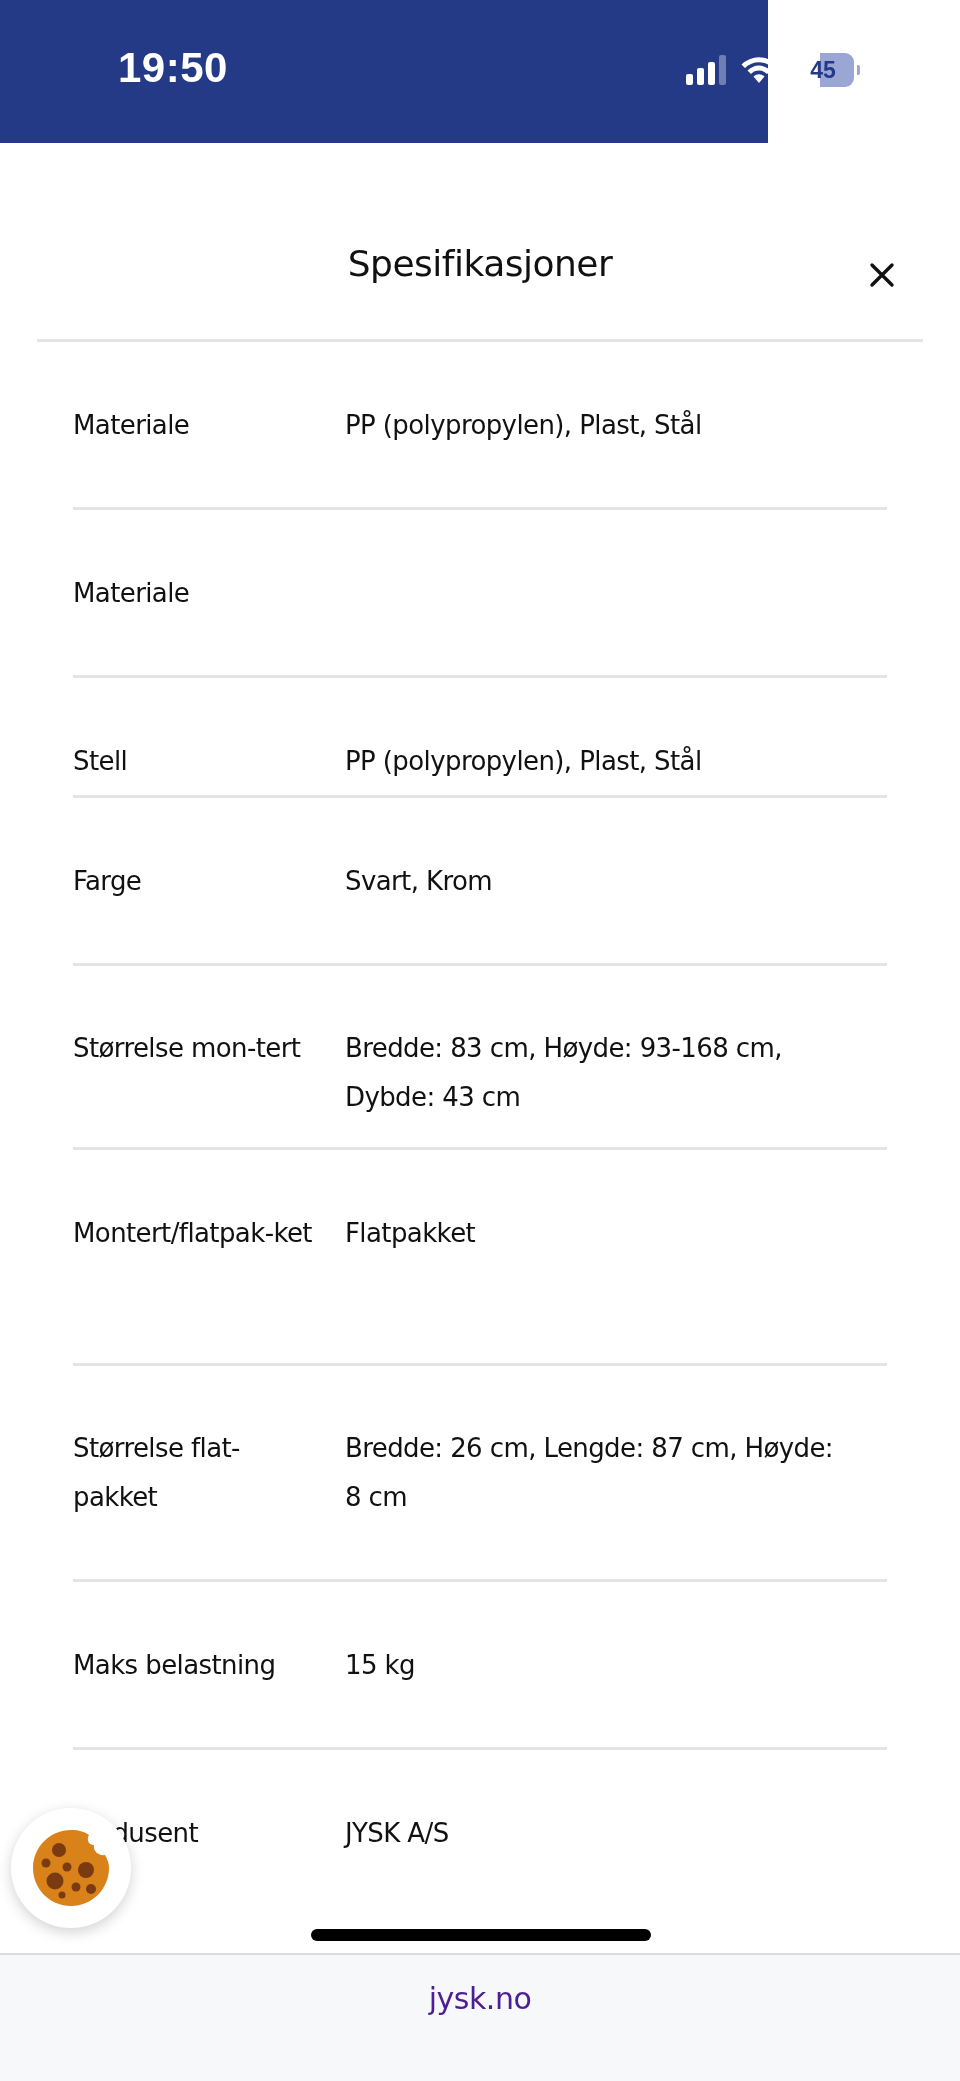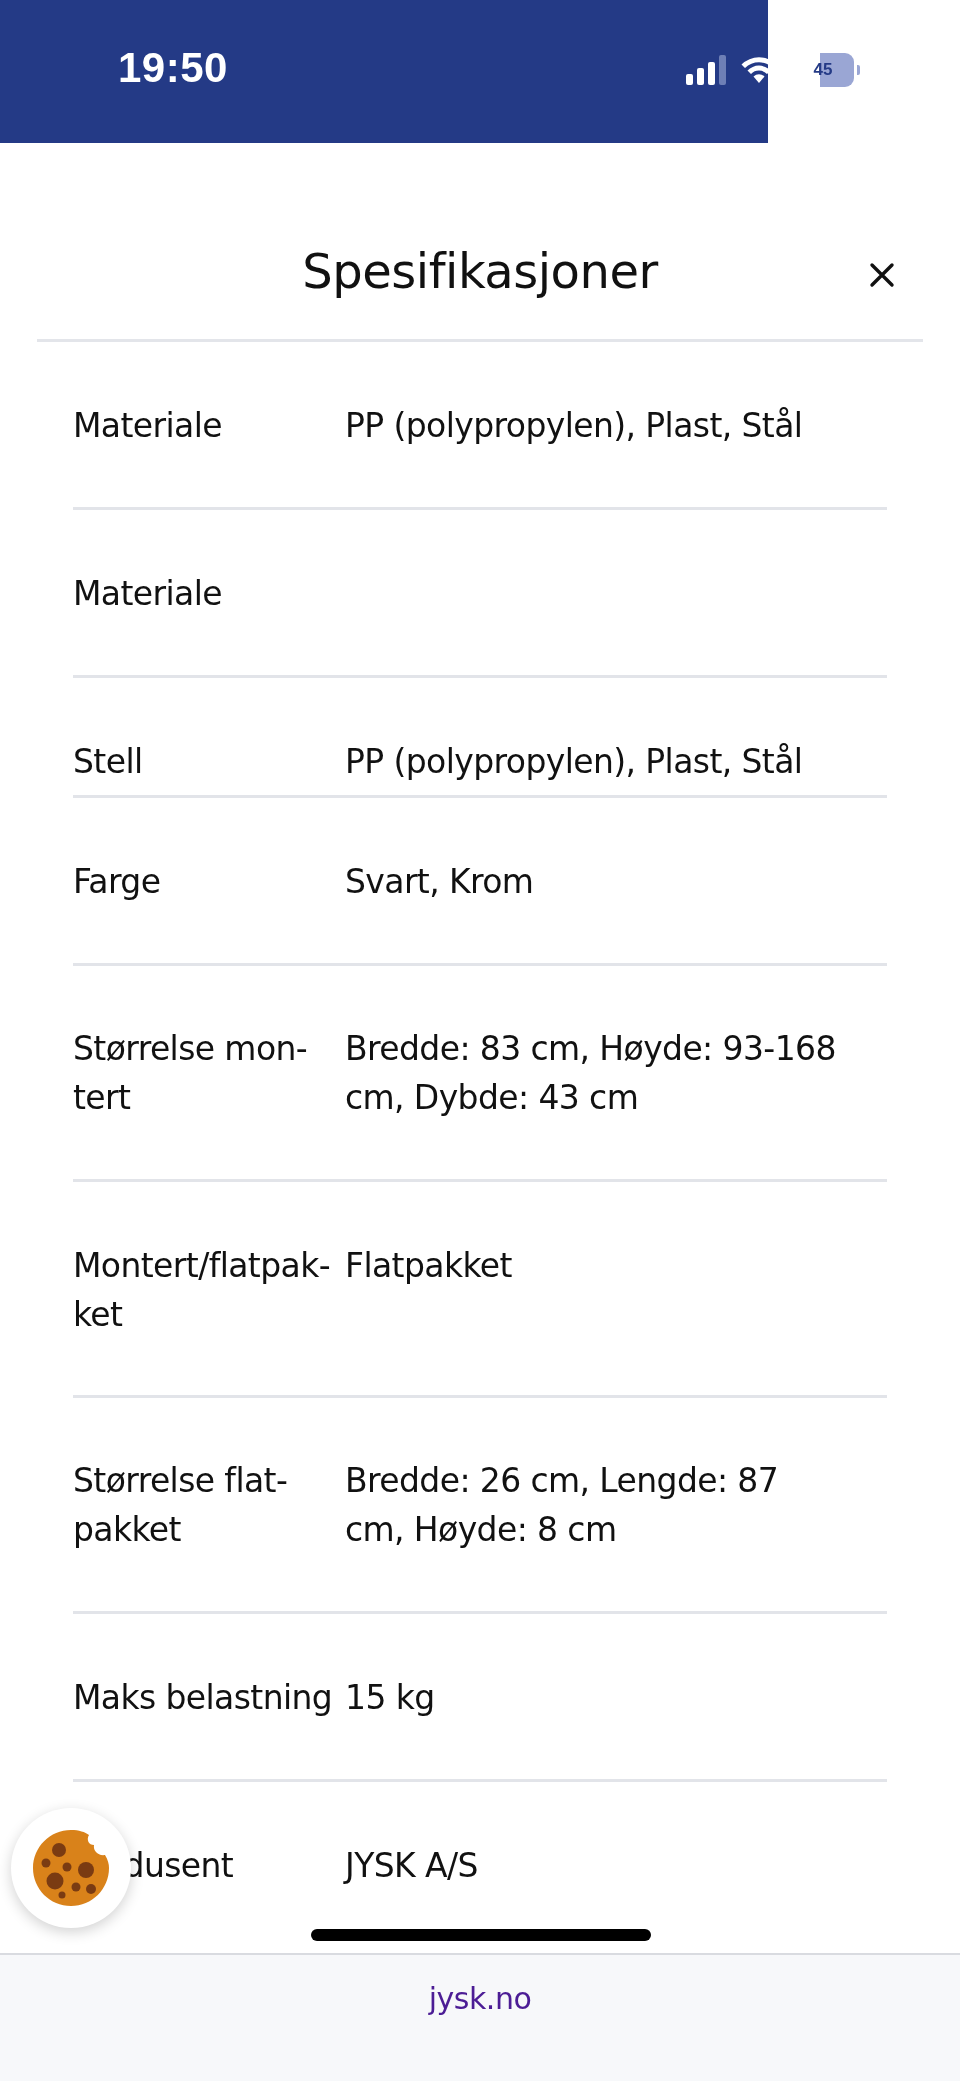--- a/index.html
+++ b/index.html
@@ -18,46 +18,46 @@
   }
   .status-icons { position: absolute; left: 686px; top: 52px; height: 36px; display: flex; align-items: center; gap: 14px; }
   .signal { display: flex; align-items: flex-end; gap: 4px; height: 30px; }
   .signal span { display: block; width: 7px; border-radius: 2px; background: #ffffff; }
   .signal span.dim { background: #6e7fb6; }
   .wifi svg { display: block; }
   .battery {
     position: relative; width: 62px; height: 34px; border-radius: 9px;
     background: linear-gradient(to right, #ffffff 0 45%, #9aa6d4 45% 100%);
     display: flex; align-items: center; justify-content: center;
-    font-weight: bold; font-size: 17px; color: #243a86;
+    font-weight: bold; font-size: 23px; color: #243a86;
   }
   .battery::after {
     content: ""; position: absolute; right: -6px; top: 12px; width: 3px; height: 10px;
     border-radius: 0 2px 2px 0; background: #9aa6d4;
   }
 
   
   .modal-header { position: absolute; left: 0; top: 143px; width: 960px; height: 198px; }
   .modal-title {
     position: absolute; left: 0; right: 0; top: 100px; text-align: center;
-    font-family: "DejaVu Sans", sans-serif; font-size: 48px; font-weight: 500; color: #111111;
+    font-family: "DejaVu Sans", sans-serif; font-size: 36px; font-weight: 500; color: #111111;
     letter-spacing: -0.5px;
   }
   .close-btn {
     position: absolute; left: 862px; top: 112px; width: 40px; height: 40px;
     display: flex; align-items: center; justify-content: center; cursor: pointer;
   }
   .header-divider { position: absolute; left: 37px; top: 339px; width: 886px; height: 3px; background: #e3e5ea; }
 
   
   .spec-list { position: absolute; left: 73px; top: 342px; width: 814px; }
   .spec-row {
     position: relative; border-bottom: 3px solid #e2e4e9;
     display: flex; align-items: flex-start;
-    font-family: "DejaVu Sans", sans-serif; font-size: 33px; line-height: 49px; color: #111111;
+    font-family: "DejaVu Sans", sans-serif; font-size: 26px; line-height: 49px; color: #111111;
     letter-spacing: -0.6px;
   }
   .spec-row .label { width: 272px; flex: 0 0 272px; }
   .spec-row .value { flex: 1 1 auto; }
 
   
   .cookie-btn {
     position: absolute; left: 11px; top: 1808px; width: 120px; height: 120px; border-radius: 50%;
     background: #ffffff; box-shadow: 0 4px 14px rgba(0,0,0,0.18);
     display: flex; align-items: center; justify-content: center; cursor: pointer; z-index: 5;
@@ -120,21 +120,21 @@
     <span class="label">Materiale</span>
   </div>
   <div class="spec-row" style="height:120px; padding-top:59px;">
     <span class="label">Stell</span>
     <span class="value">PP (polypropylen), Plast, Stål</span>
   </div>
   <div class="spec-row" style="height:168px; padding-top:59px;">
     <span class="label">Farge</span>
     <span class="value">Svart, Krom</span>
   </div>
-  <div class="spec-row" style="height:216px; padding-top:58px;">
+  <div class="spec-row" style="height:184px; padding-top:58px;">
     <span class="label" style="padding-right:20px;">Størrelse mon-tert</span>
     <span class="value" style="padding-right:40px;">Bredde: 83 cm, Høyde: 93-168 cm, Dybde: 43 cm</span>
   </div>
   <div class="spec-row" style="height:216px; padding-top:59px;">
     <span class="label" style="padding-right:10px;">Montert/flatpak-ket</span>
     <span class="value">Flatpakket</span>
   </div>
   <div class="spec-row" style="height:216px; padding-top:58px;">
     <span class="label" style="padding-right:40px;">Størrelse flat-pakket</span>
     <span class="value" style="padding-right:40px;">Bredde: 26 cm, Lengde: 87 cm, Høyde: 8 cm</span>

